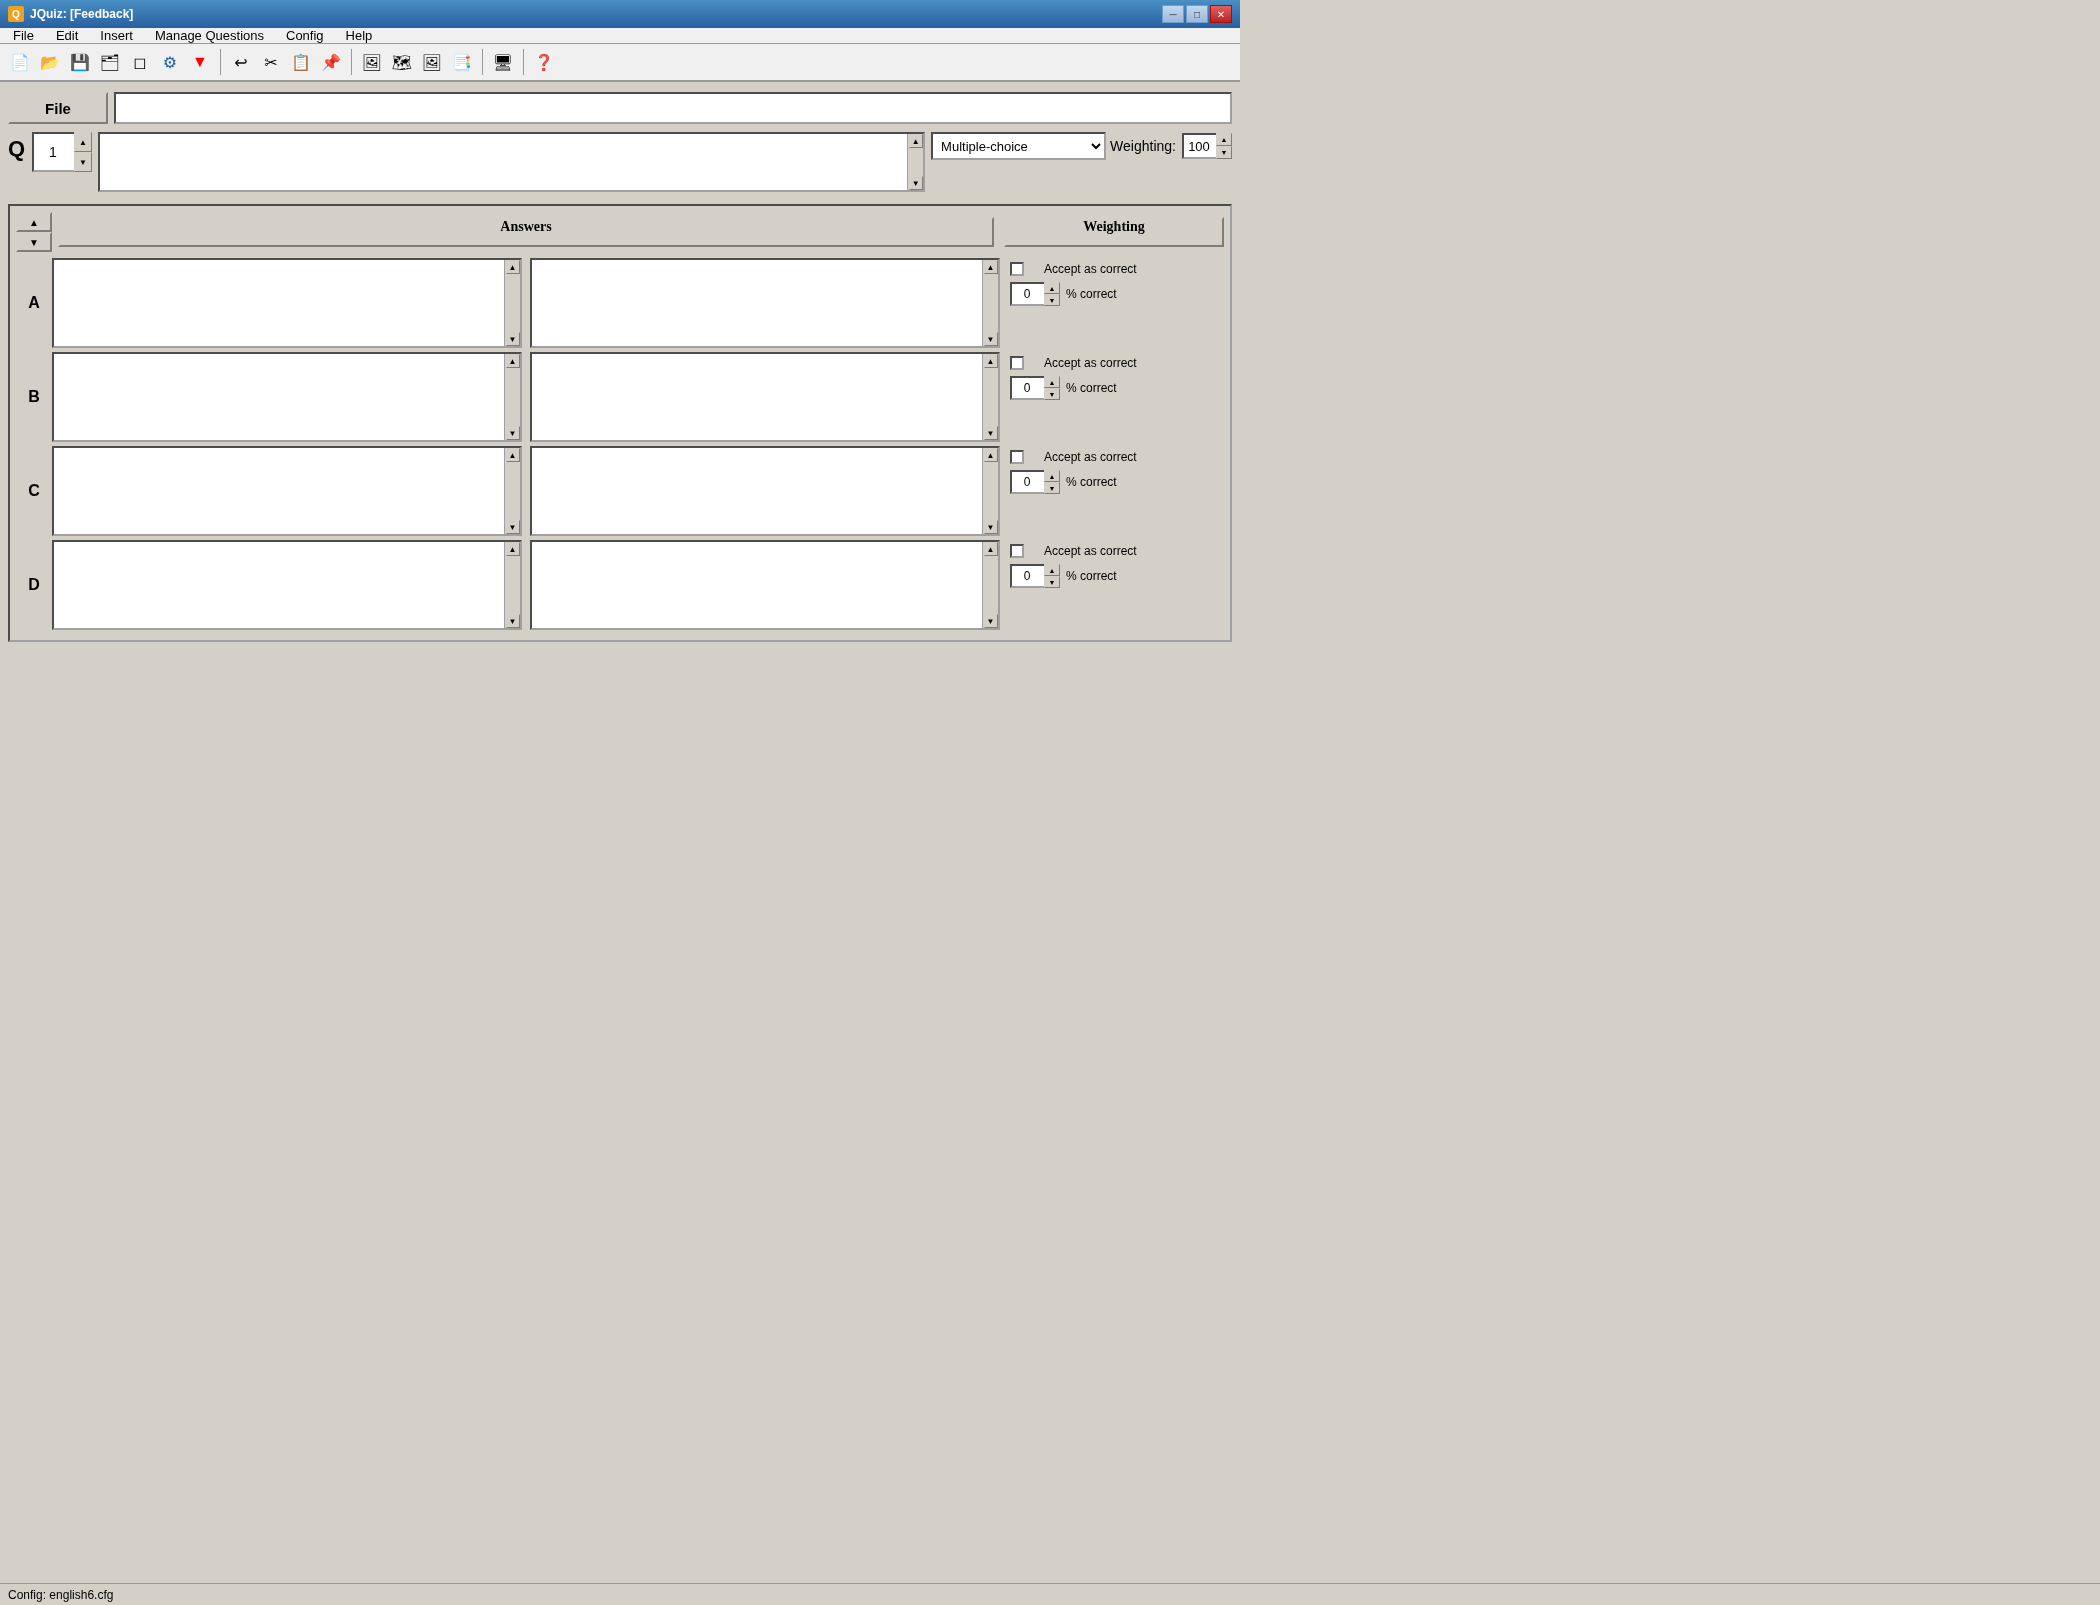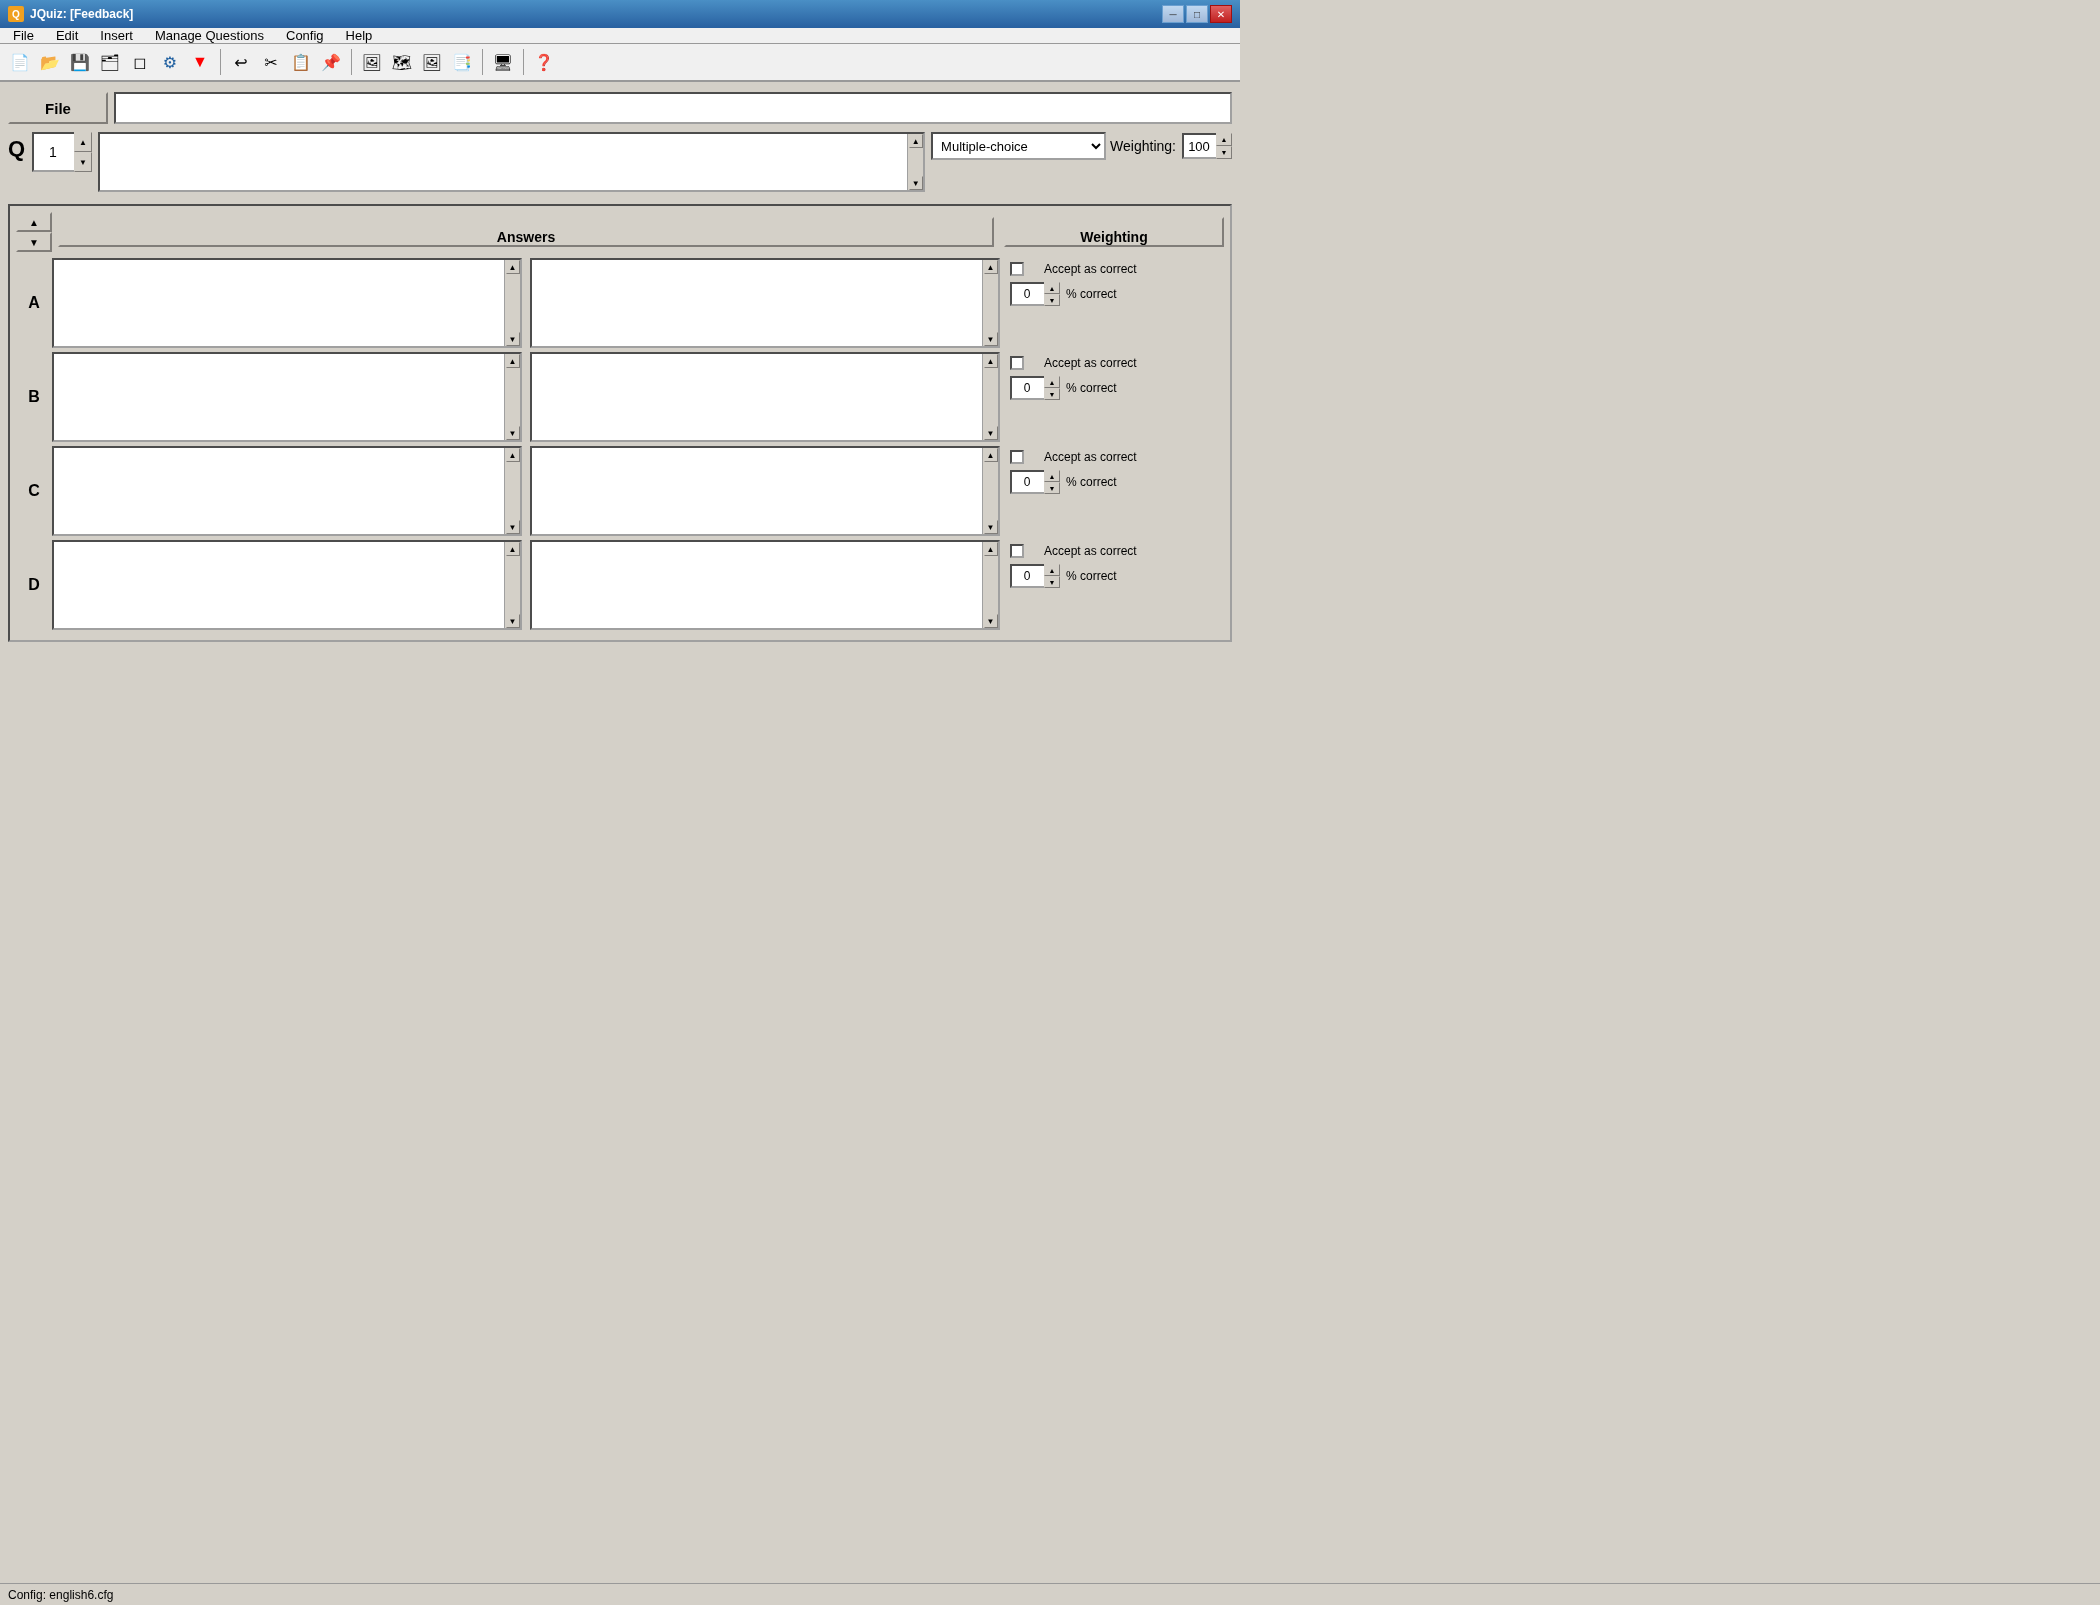--- a/index.html
+++ b/index.html
@@ -270,24 +270,25 @@
       display: flex;
       align-items: center;
       justify-content: center;
       font-size: 10px;
     }
     .column-header {
       height: 30px;
       border: 2px outset #d4d0c8;
       background: #d4d0c8;
       display: flex;
-      align-items: flex-end;
+      align-items: flex-start;
       justify-content: center;
       font-weight: bold;
       font-size: 14px;
+      font-family: Liberation Serif, serif;
     }
     .answers-col-header { flex: 1; margin-right: 4px; }
     .feedback-col-header { flex: 1; margin: 0 4px; }
     .settings-col-header { width: 220px; }
 
     
     .answer-row {
       display: flex;
       align-items: stretch;
       margin-bottom: 4px;

